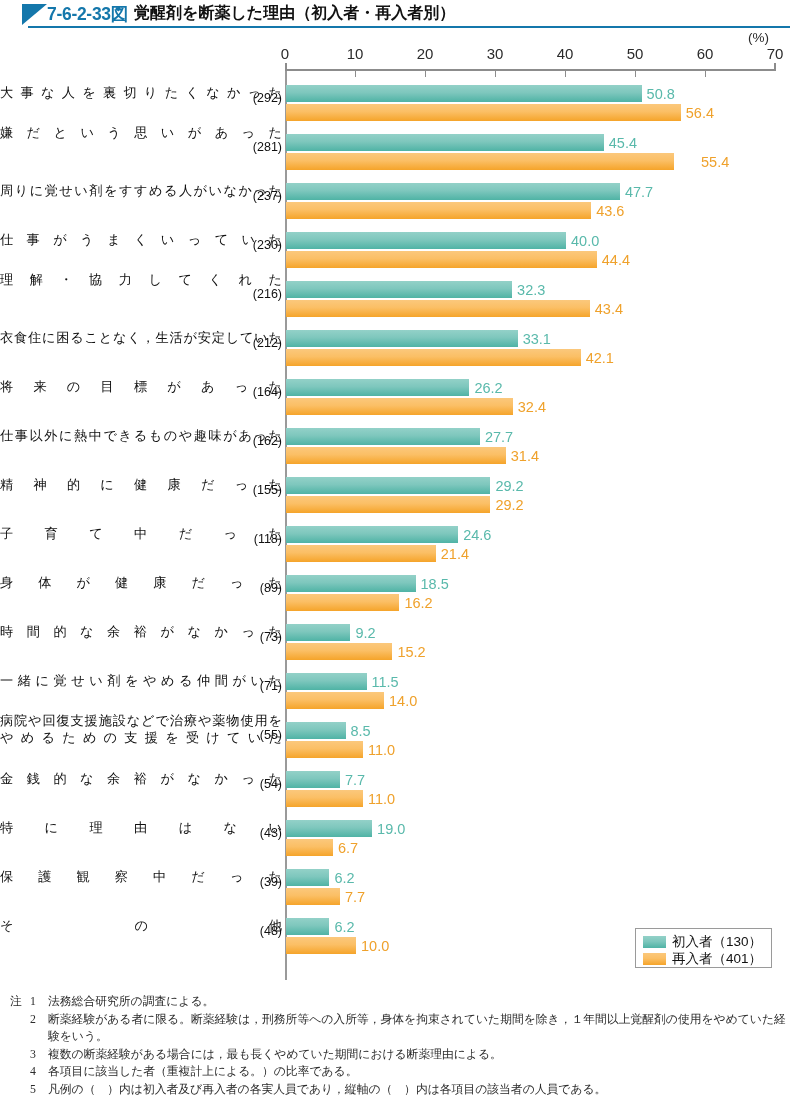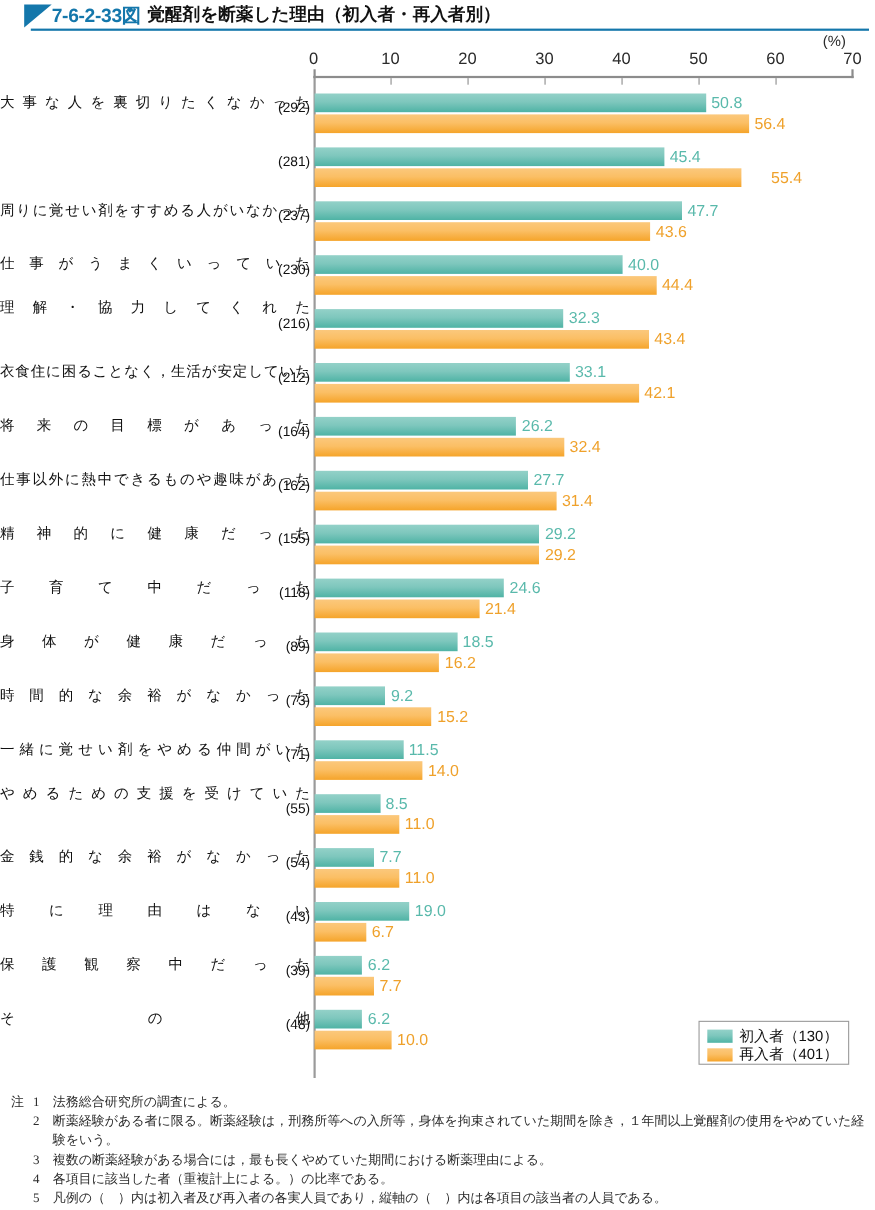--- a/index.html
+++ b/index.html
@@ -210,20 +210,21 @@
           <span class="lbl-line">大事な人を裏切りたくなかった</span>
         </div>
         <div class="row-count" style="top: 51px;">(292)</div>
         <div class="bar bar-teal" style="top: 45px; width: 355.6px;"></div>
         <div class="bar-value val-teal" style="top: 46px; left: 646.6px;">50.8</div>
         <div class="bar bar-orange" style="top: 64px; width: 394.8px;"></div>
         <div class="bar-value val-orange" style="top: 65px; left: 685.8px;">56.4</div>
       </div>
       <div class="row">
         <div class="row-label" style="top: 83.5px;">
+          <span class="lbl-line">嫌だという思いがあった</span>
         </div>
         <div class="row-count" style="top: 100px;">(281)</div>
         <div class="bar bar-teal" style="top: 94px; width: 317.8px;"></div>
         <div class="bar-value val-teal" style="top: 95px; left: 608.8px;">45.4</div>
         <div class="bar bar-orange" style="top: 113px; width: 387.8px;"></div>
         <div class="bar-value val-orange" style="top: 114px; left: 701px;">55.4</div>
       </div>
       <div class="row">
         <div class="row-label" style="top: 142px;">
           <span class="lbl-line">周りに覚せい剤をすすめる人がいなかった</span>
@@ -329,20 +330,21 @@
           <span class="lbl-line">一緒に覚せい剤をやめる仲間がいた</span>
         </div>
         <div class="row-count" style="top: 639px;">(71)</div>
         <div class="bar bar-teal" style="top: 633px; width: 80.5px;"></div>
         <div class="bar-value val-teal" style="top: 634px; left: 371.5px;">11.5</div>
         <div class="bar bar-orange" style="top: 652px; width: 98px;"></div>
         <div class="bar-value val-orange" style="top: 653px; left: 389px;">14.0</div>
       </div>
       <div class="row">
         <div class="row-label" style="top: 671.5px;">
+          <span class="lbl-line">病院や回復支援施設などで治療や薬物使用を</span>
           <span class="lbl-line">やめるための支援を受けていた</span>
         </div>
         <div class="row-count" style="top: 688px;">(55)</div>
         <div class="bar bar-teal" style="top: 682px; width: 59.5px;"></div>
         <div class="bar-value val-teal" style="top: 683px; left: 350.5px;">8.5</div>
         <div class="bar bar-orange" style="top: 701px; width: 77px;"></div>
         <div class="bar-value val-orange" style="top: 702px; left: 368px;">11.0</div>
       </div>
       <div class="row">
         <div class="row-label" style="top: 730px;">

